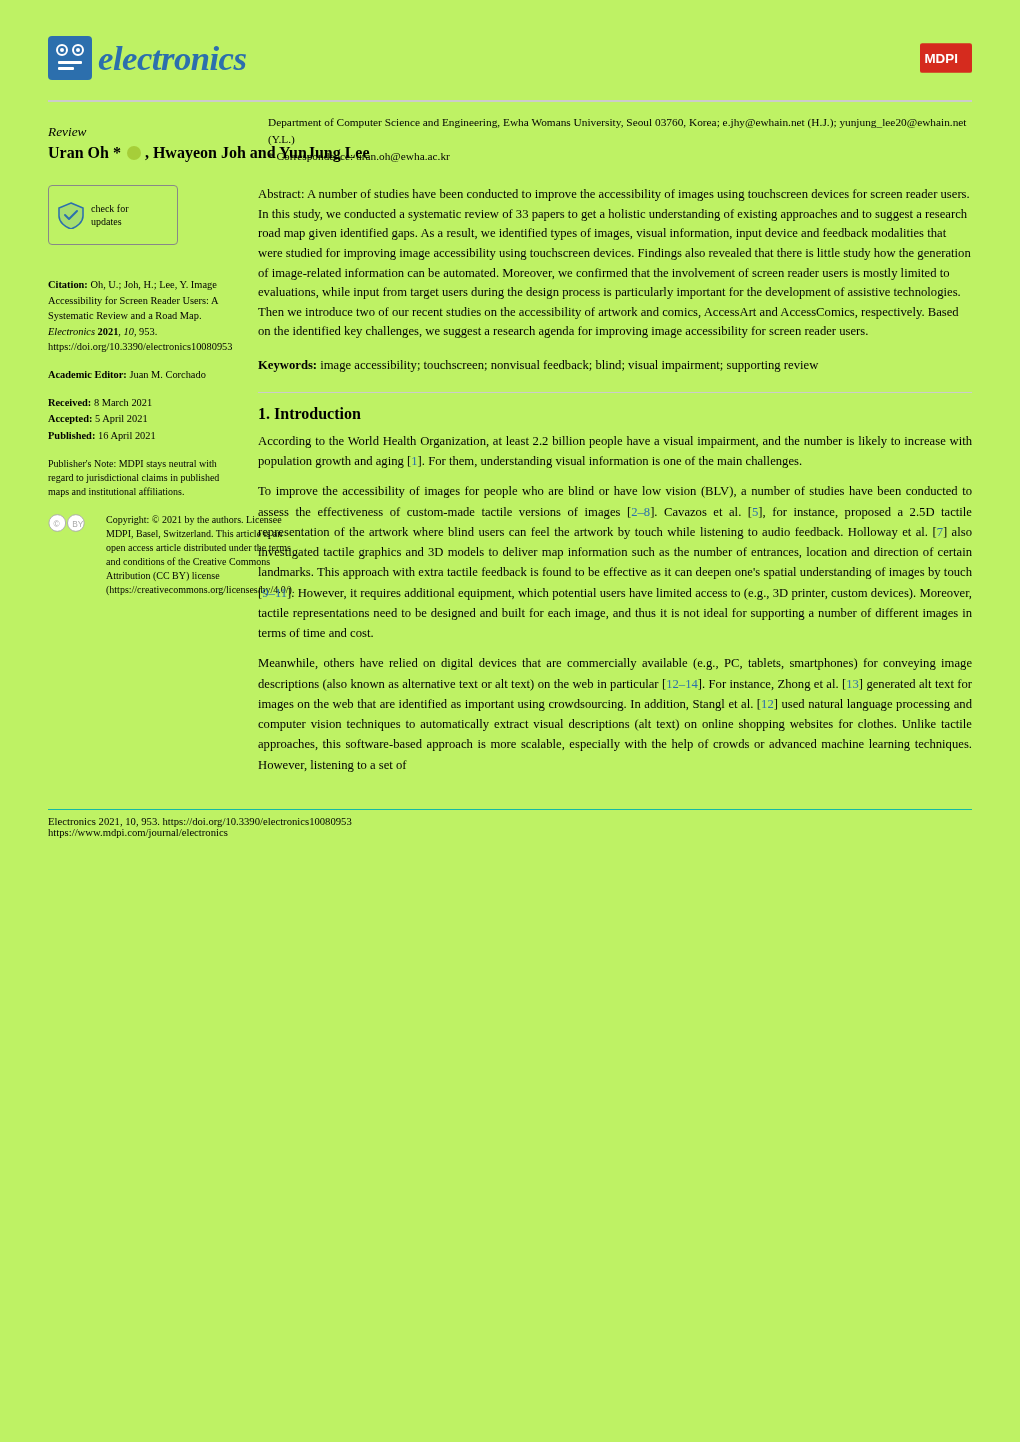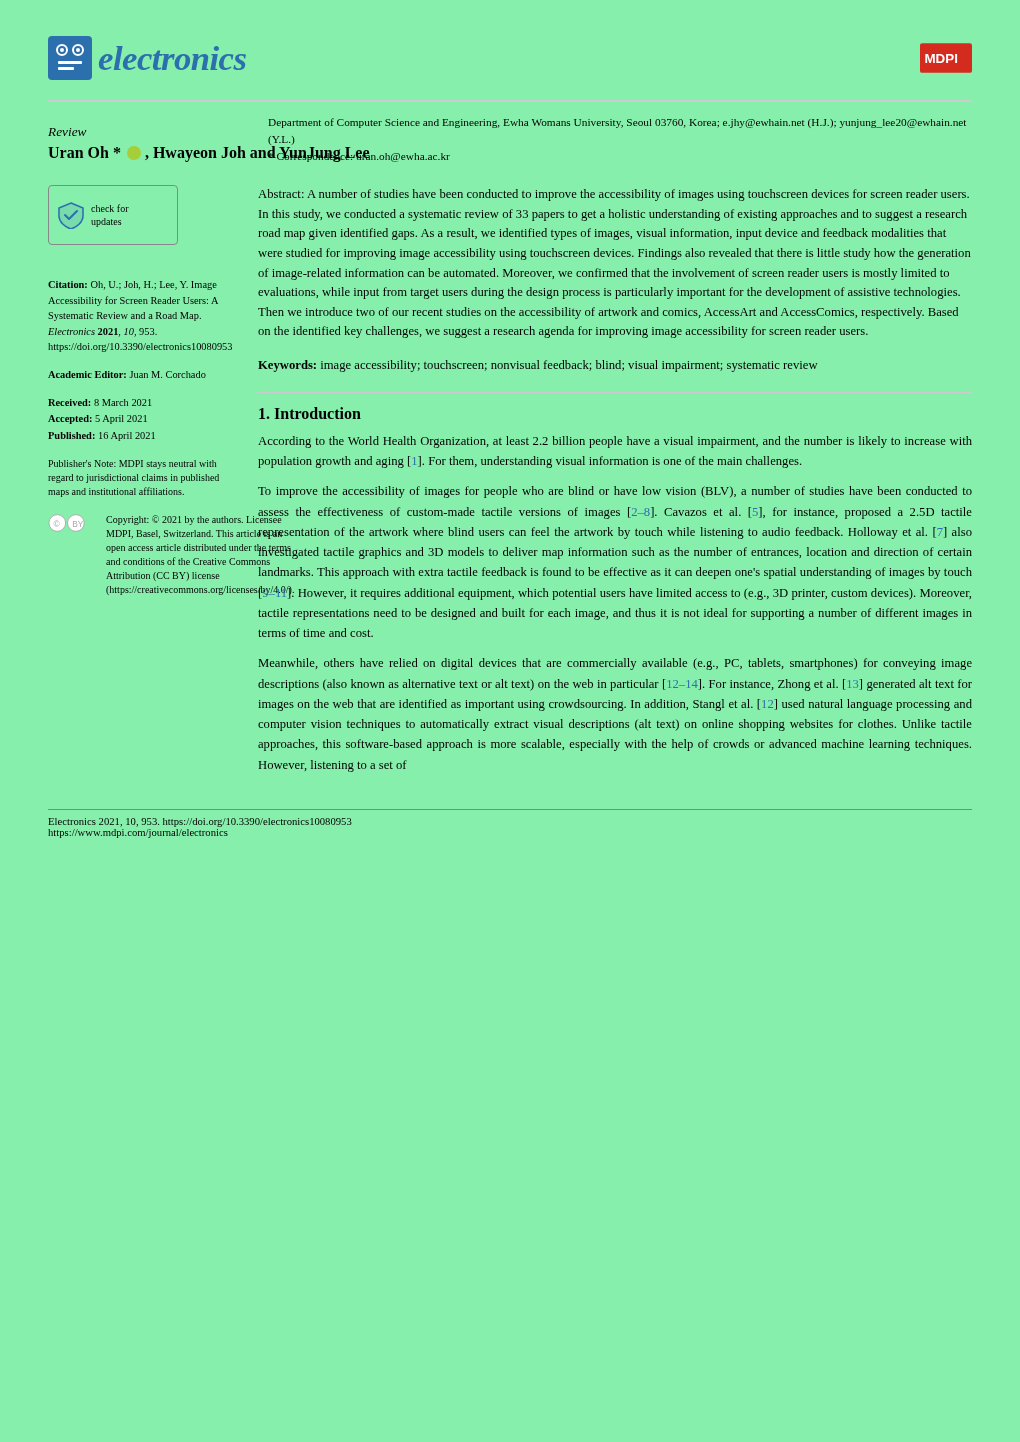--- a/index.html
+++ b/index.html
@@ -8,21 +8,21 @@
       font-size: 10pt;
       color: #000;
       background: #fff;
       width: 1020px;
       min-height: 1442px;
     }
 
     .page {
       width: 1020px;
       min-height: 1442px;
-      background: #86efac;
+      background: #bef264;
       padding: 36px 48px 36px 48px;
       position: relative;
     }
 
     
     .header {
       display: flex;
       align-items: center;
       justify-content: space-between;
       margin-bottom: 20px;
@@ -365,21 +365,21 @@
 
     <div class="body-right">
 
       <div class="abstract-section">
         <span class="label bold">Abstract:</span>
         <span>A number of studies have been conducted to improve the accessibility of images using touchscreen devices for screen reader users. In this study, we conducted a systematic review of 33 papers to get a holistic understanding of existing approaches and to suggest a research road map given identified gaps. As a result, we identified types of images, visual information, input device and feedback modalities that were studied for improving image accessibility using touchscreen devices. Findings also revealed that there is little study how the generation of image-related information can be automated. Moreover, we confirmed that the involvement of screen reader users is mostly limited to evaluations, while input from target users during the design process is particularly important for the development of assistive technologies. Then we introduce two of our recent studies on the accessibility of artwork and comics, AccessArt and AccessComics, respectively. Based on the identified key challenges, we suggest a research agenda for improving image accessibility for screen reader users.</span>
       </div>
 
       <div class="keywords-section">
         <span class="label bold">Keywords:</span>
-        <span>image accessibility; touchscreen; nonvisual feedback; blind; visual impairment; systematic review</span>
+        <span>image accessibility; touchscreen; nonvisual feedback; blind; visual impairment; supporting review</span>
       </div>
 
       <hr style="border:none;border-top:1px solid #ccc;margin-bottom:12px;">
 
       <h2 class="section-header">1. Introduction</h2>
 
       <p class="body-text">
         According to the World Health Organization, at least 2.2 billion people have a visual impairment, and the number is likely to increase with population growth and aging [<span class="body-ref">1</span>]. For them, understanding visual information is one of the main challenges.
       </p>
 

